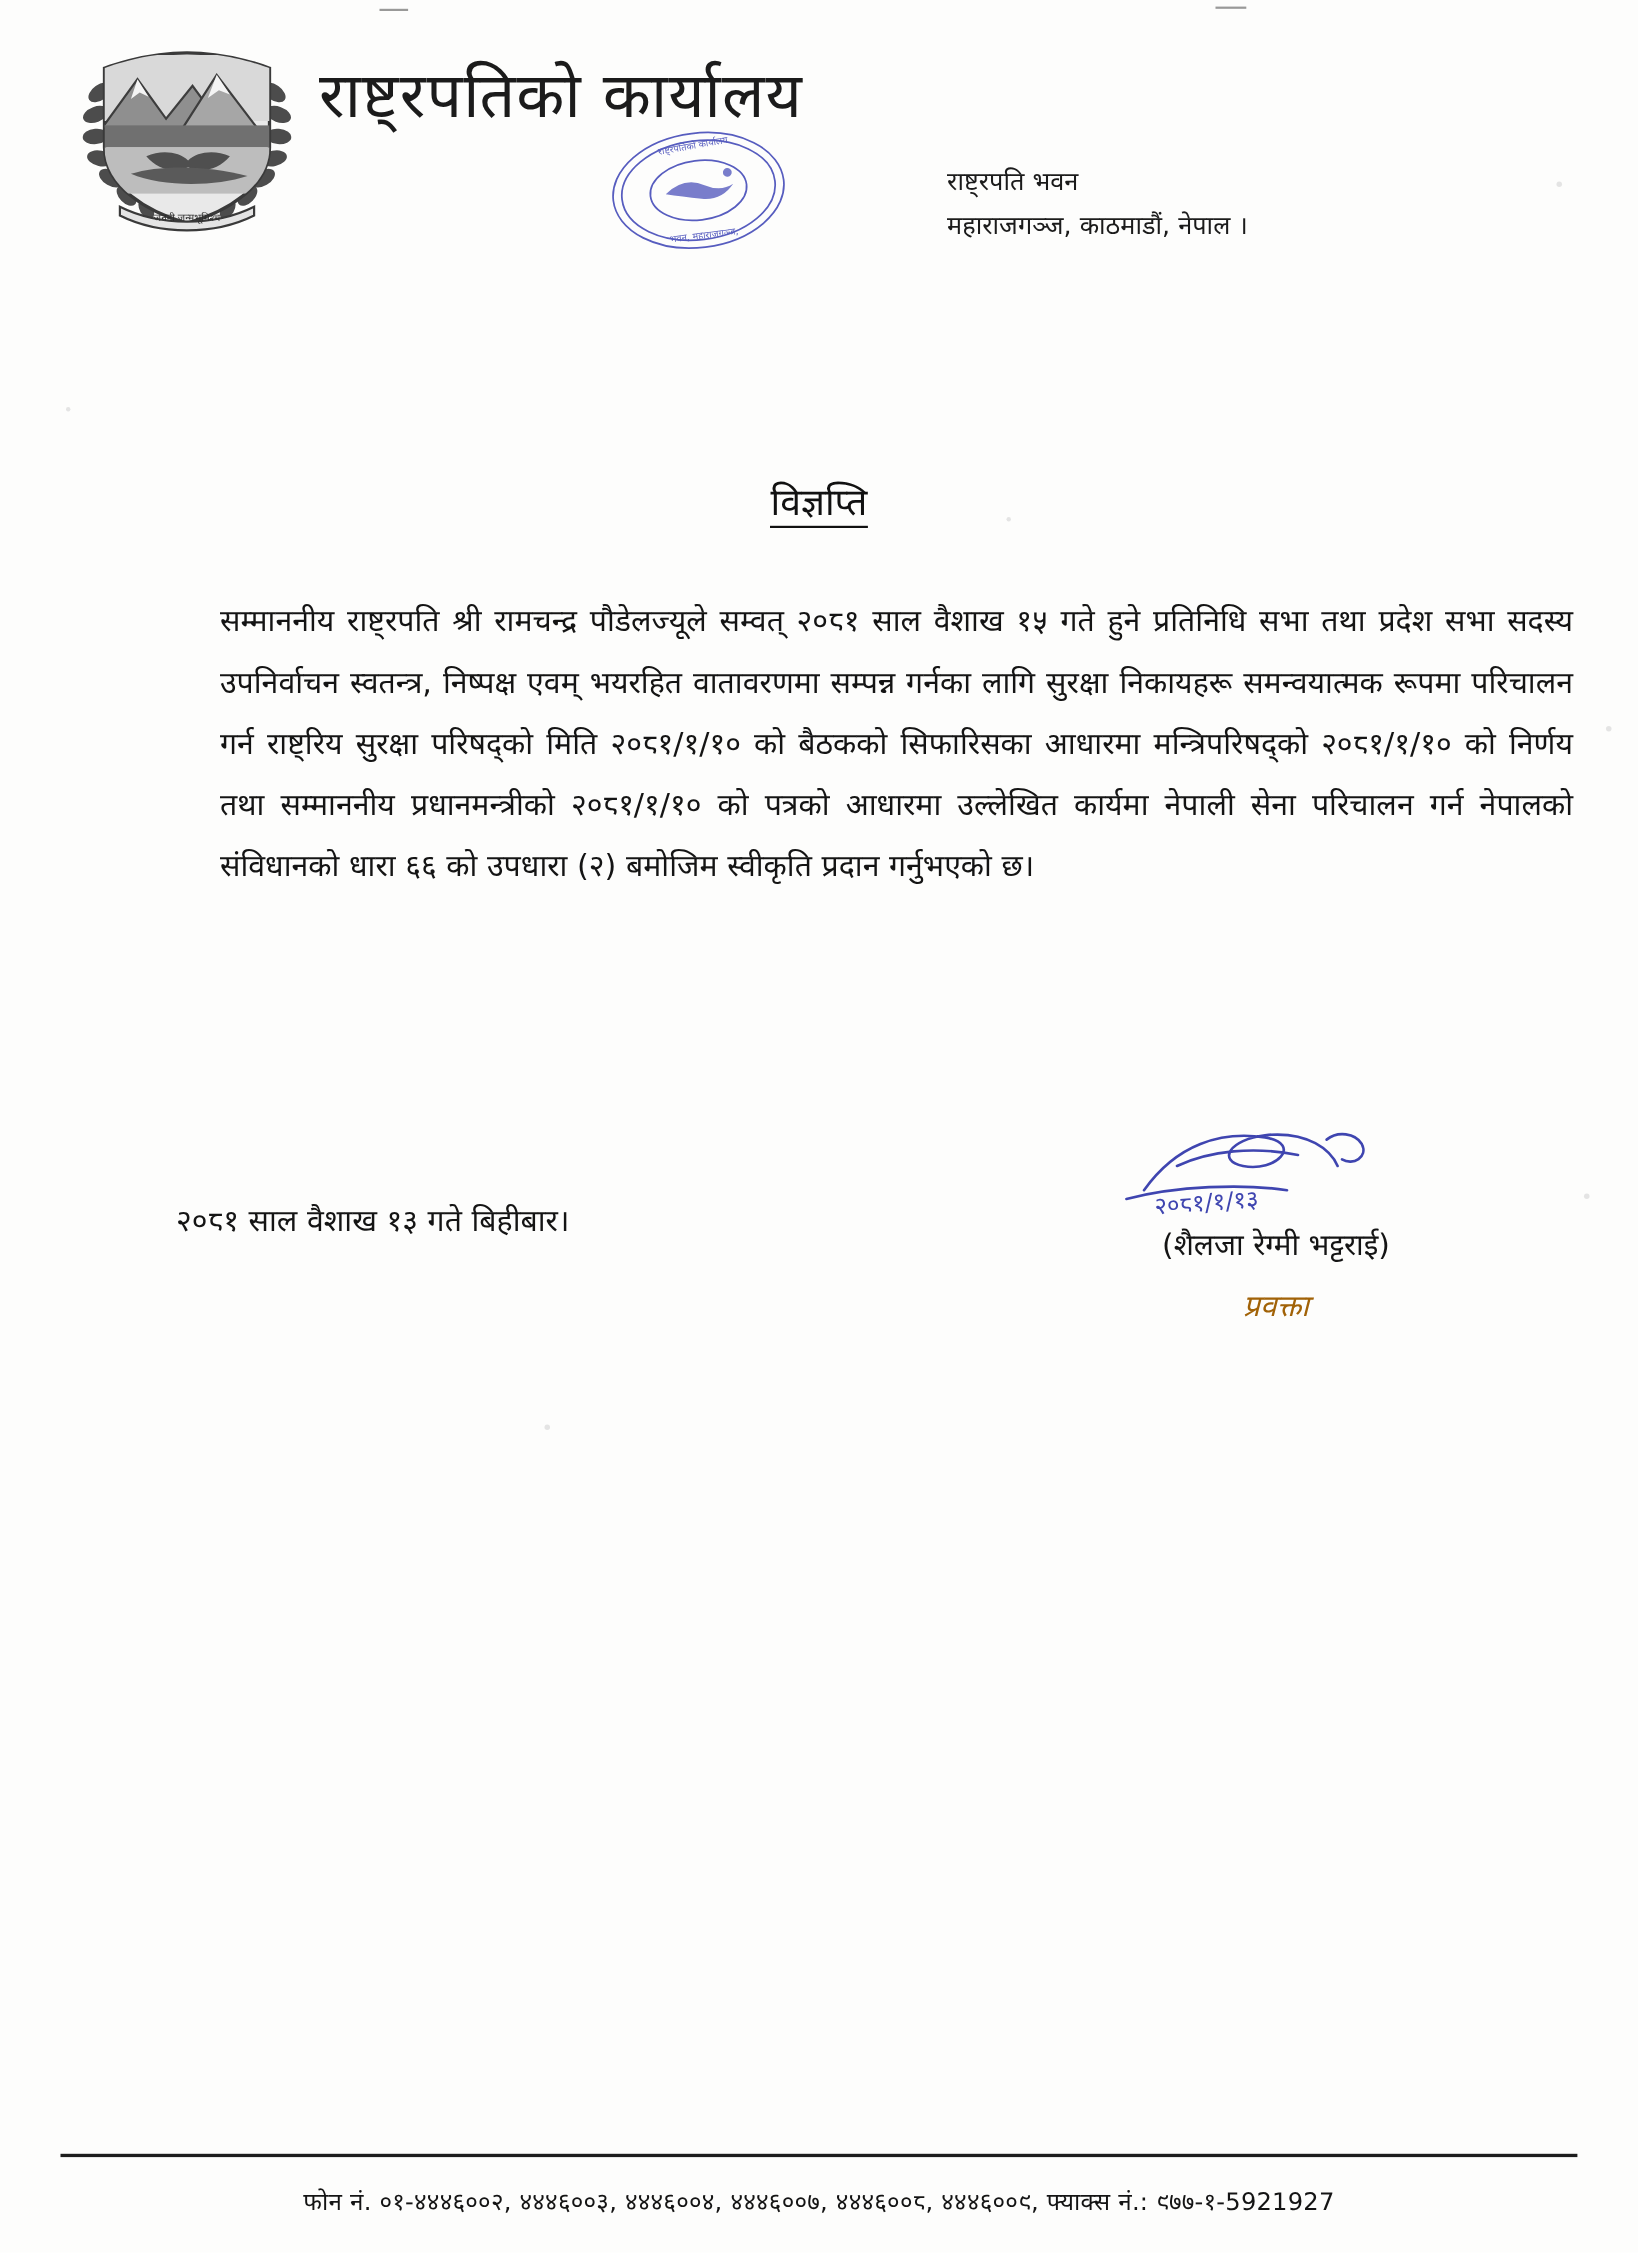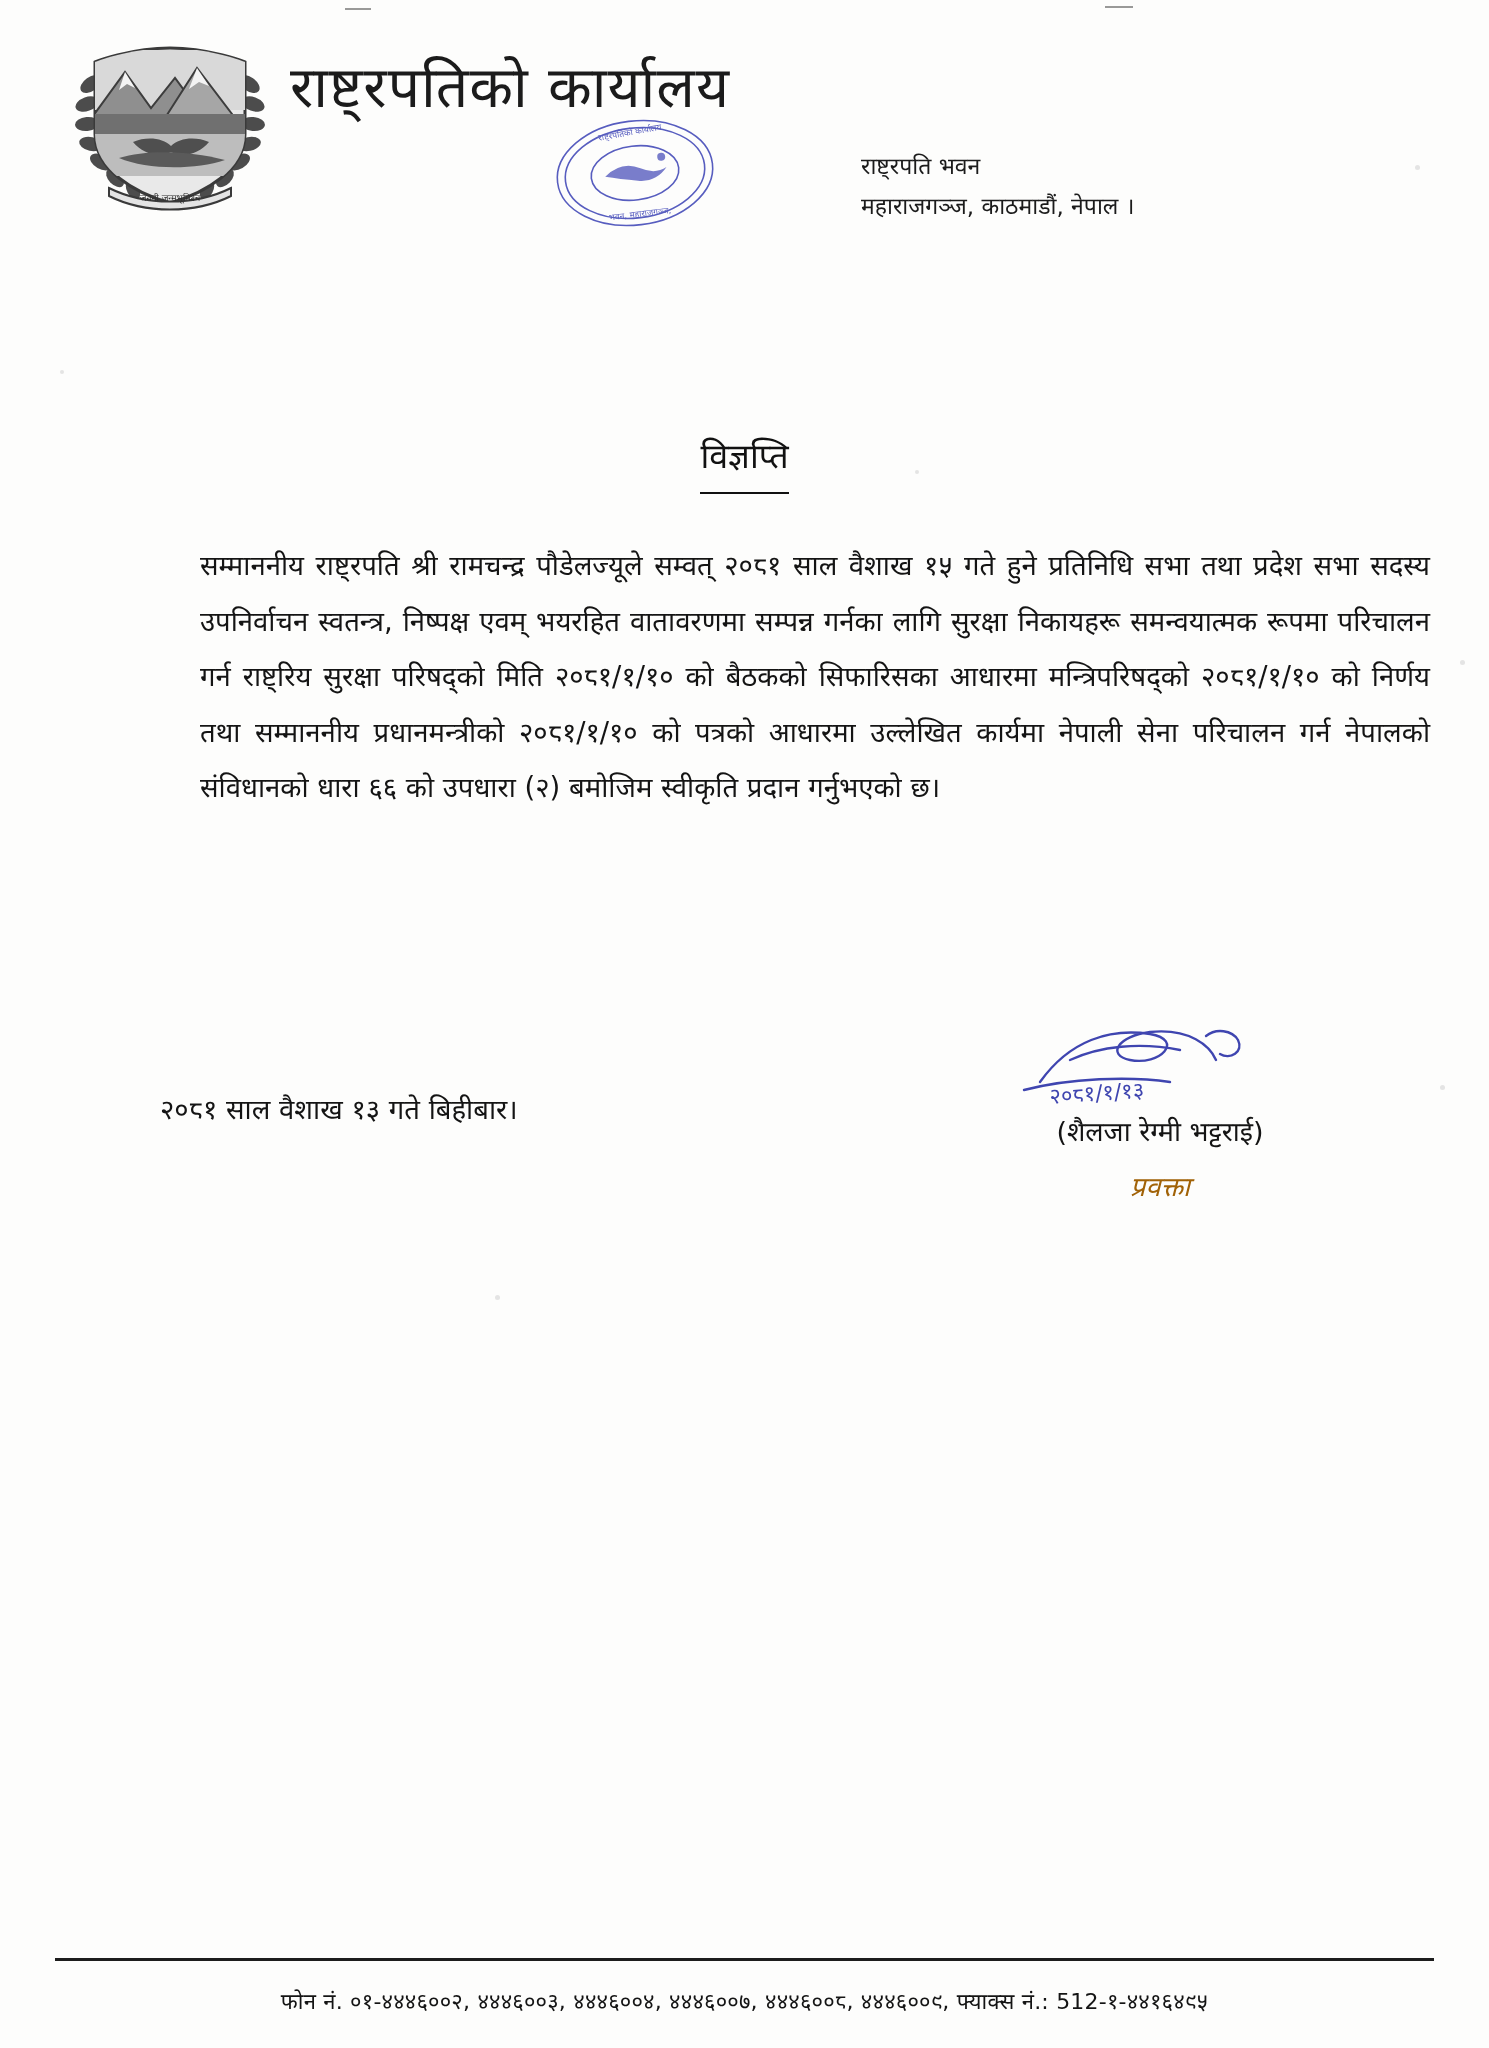--- a/index.html
+++ b/index.html
@@ -92,21 +92,21 @@
     top: 432px;
     left: 0;
     right: 0;
     text-align: center;
     font-size: 34px;
     font-family: "DejaVu Sans", sans-serif;
     color: #111;
   }
   .doc-heading span {
     border-bottom: 2px solid #111;
-    padding-bottom: 16px;
+    padding-bottom: 1px;
   }
 
   .body-text {
     position: absolute;
     top: 538px;
     left: 160px;
     width: 1230px;
     font-size: 27.5px;
     line-height: 2.02;
     text-align: justify;
@@ -297,15 +297,15 @@
           <path d="M14 70 C60 58 120 56 160 62"></path>
         </g>
         <text x="40" y="84" font-size="22" fill="currentColor" font-family="DejaVu Sans, sans-serif" transform="rotate(-4 40 84)">२०८१/१/१३</text>
       </svg>
     </div>
     <div class="sig-name">(शैलजा रेग्मी भट्टराई)</div>
     <div class="sig-role">प्रवक्ता</div>
   </div>
 
   <div class="footer-rule"></div>
-  <div class="footer-text">फोन नं. ०१-४४४६००२, ४४४६००३, ४४४६००४, ४४४६००७, ४४४६००८, ४४४६००९, फ्याक्स नं.: 512-१-४४१६४९५</div>
+  <div class="footer-text">फोन नं. ०१-४४४६००२, ४४४६००३, ४४४६००४, ४४४६००७, ४४४६००८, ४४४६००९, फ्याक्स नं.: ९७७-१-5921927</div>
 
 </div>
 
 </body></html>

